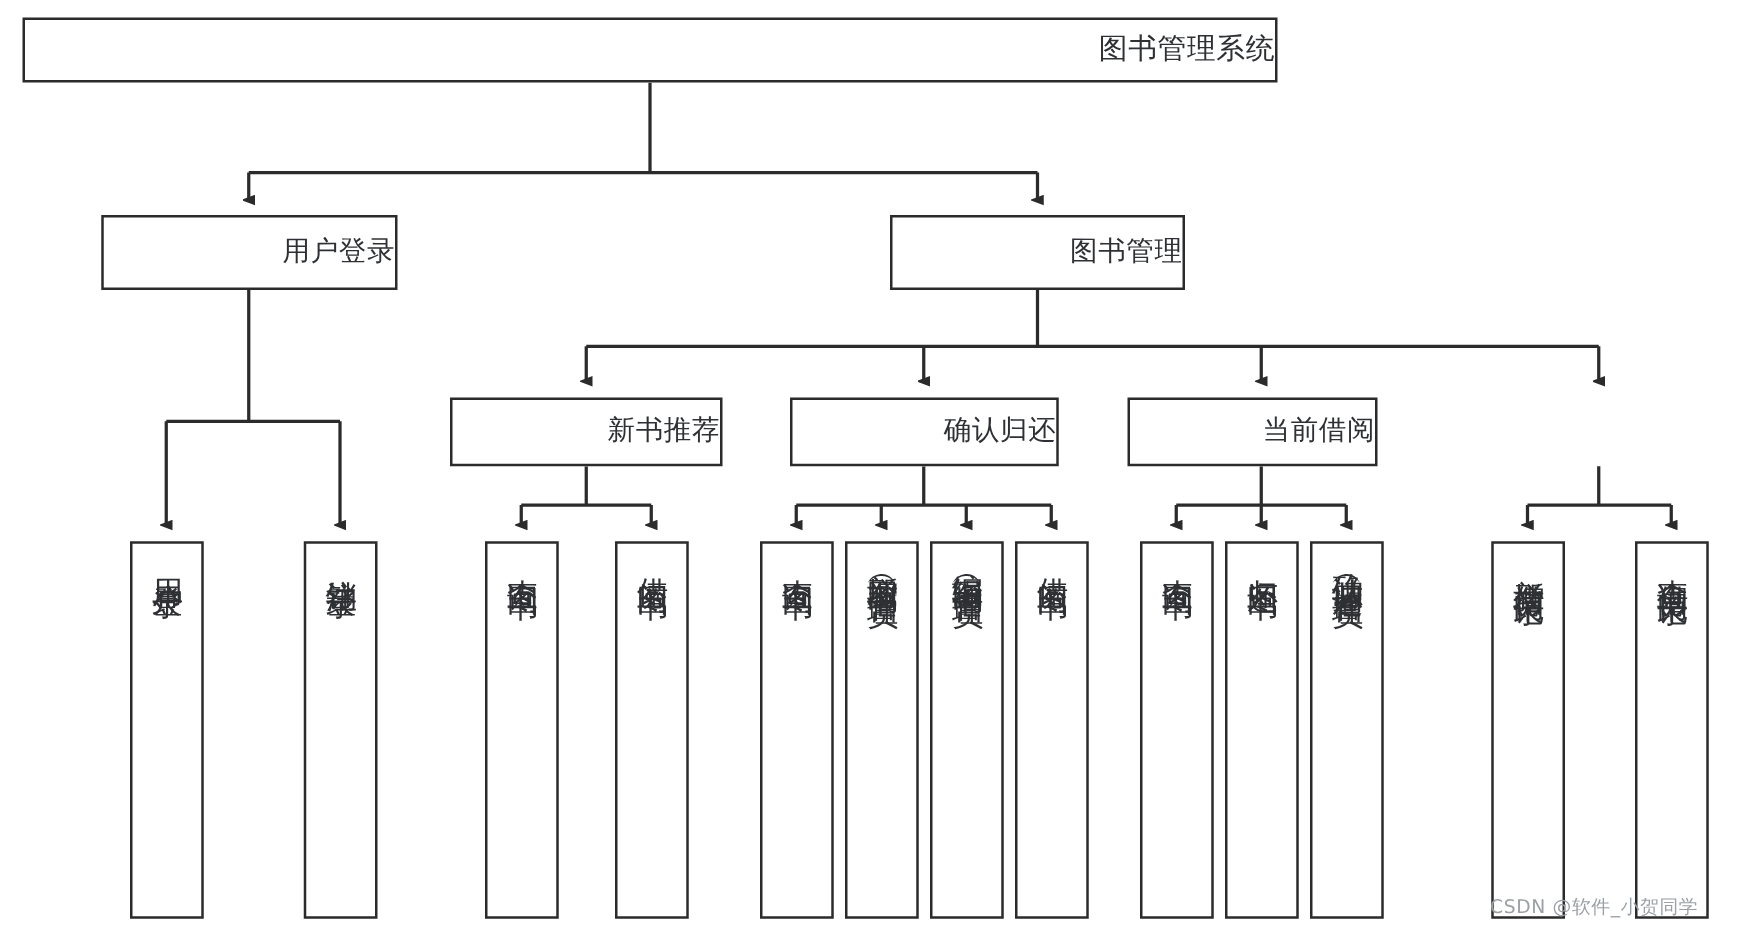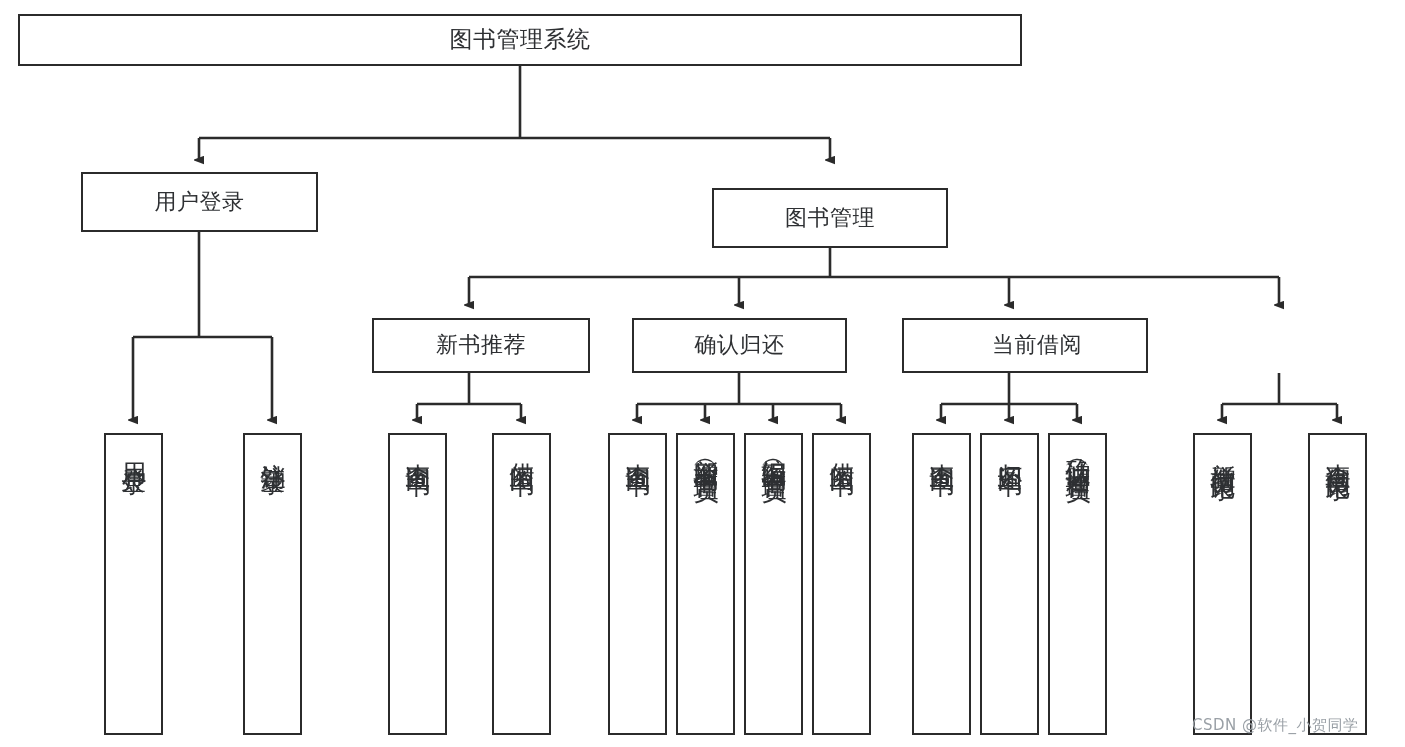--- a/index.html
+++ b/index.html
@@ -27,21 +27,21 @@
     height: 747px;
     pointer-events: none;
   }
   .node {
     position: absolute;
     box-sizing: border-box;
     border: 2.6px solid #2b2b2b;
     background: #ffffff;
     display: flex;
     align-items: center;
-    justify-content: center;
+    justify-content: flex-end;
     color: #2e3033;
   }
   .node .label {
     display: block;
     text-align: center;
     line-height: 1.02;
     letter-spacing: 0.5px;
   }
   
   .node.h .label {
@@ -132,31 +132,31 @@
     </g>
   </svg>
 
   <div class="node h root" style="left:18px; top:14px; width:1004px; height:52px;">
     <span class="label">图书管理系统</span>
   </div>
 
   <div class="node h" style="left:81px; top:172px; width:237px; height:60px;">
     <span class="label">用户登录</span>
   </div>
-  <div class="node h" style="left:712px; top:172px; width:236px; height:60px;margin-top:16px;">
+  <div class="node h" style="left:712px; top:172px; width:236px; height:60px;">
     <span class="label">图书管理</span>
   </div>
 
-  <div class="node h" style="left:372px; top:318px; width:218px; height:55px;">
+  <div class="node h" style="left:360px; top:318px; width:218px; height:55px;">
     <span class="label">新书推荐</span>
   </div>
   <div class="node h" style="left:632px; top:318px; width:215px; height:55px;">
     <span class="label">确认归还</span>
   </div>
-  <div class="node h" style="left:902px; top:318px; width:246px; height:55px;padding-left:24px;">
+  <div class="node h" style="left:902px; top:318px; width:200px; height:55px;padding-left:24px;">
     <span class="label">当前借阅</span>
   </div>
 
   <div class="node v" style="left:104px; top:433px; width:59px; height:302px;">
     <span class="label">用户登录</span>
   </div>
   <div class="node v" style="left:243px; top:433px; width:59px; height:302px;">
     <span class="label">注销登录</span>
   </div>
 

